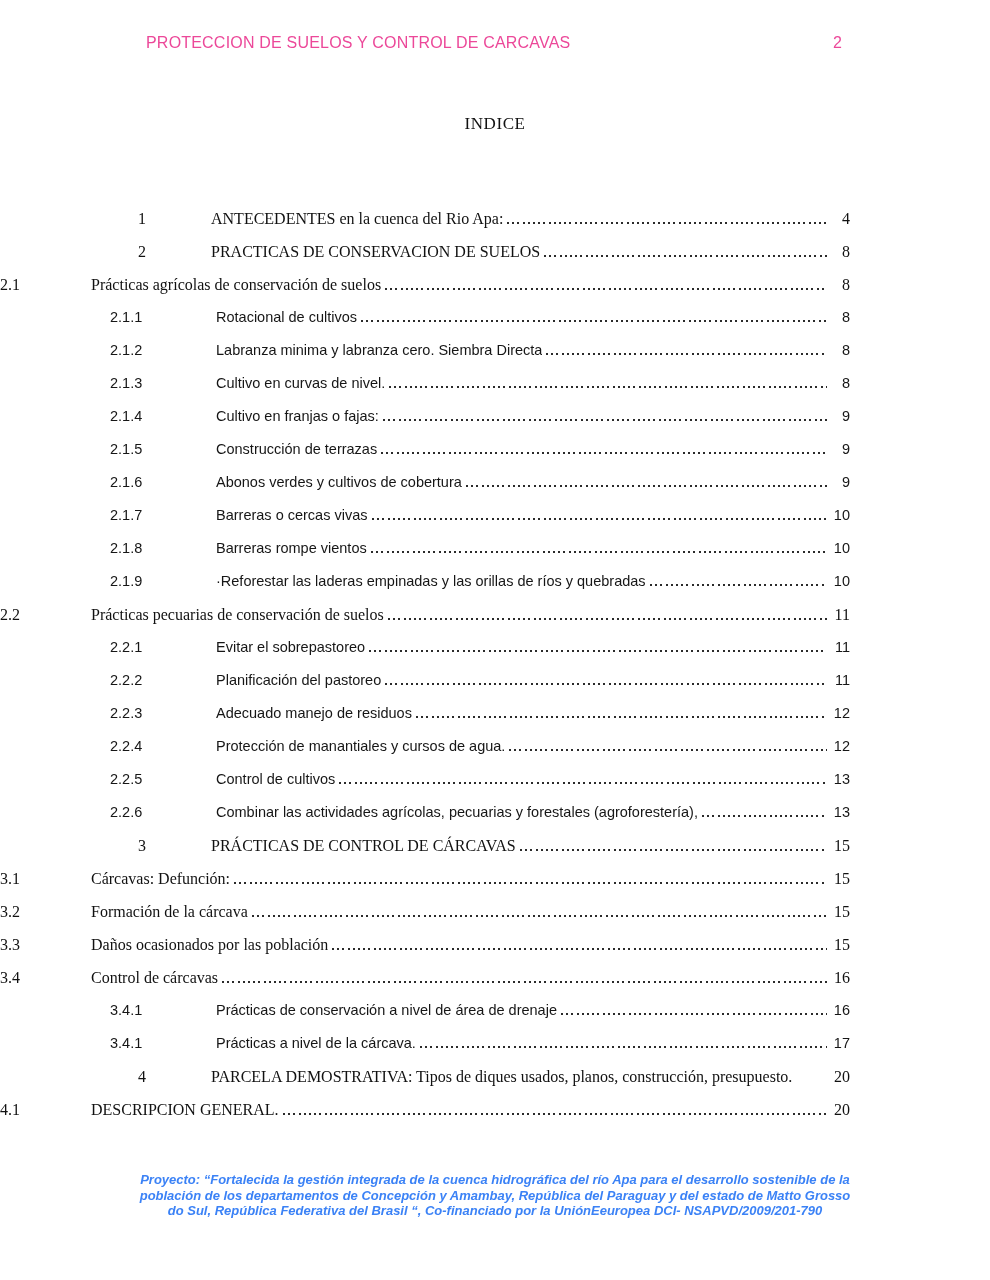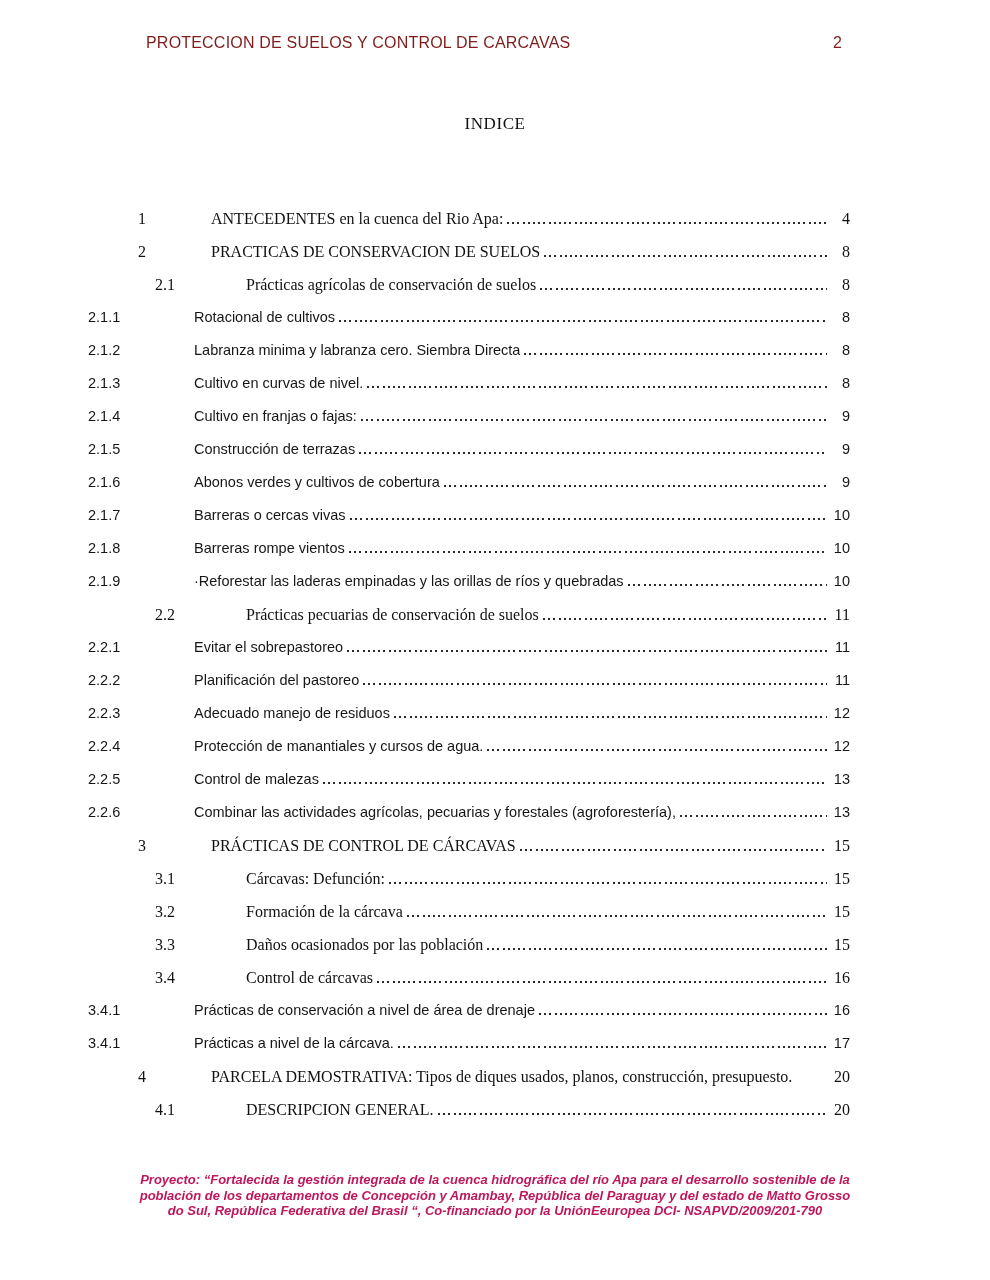--- a/index.html
+++ b/index.html
@@ -11,21 +11,21 @@
     color: #1a1a1a;
     overflow: hidden;
   }
   .page { position: absolute; inset: 0; background: #ffffff; }
 
   
   .hdr {
     position: absolute; top: 34px; left: 146px; right: 148px;
     display: flex; justify-content: space-between; align-items: baseline;
     font-family: "Liberation Sans", sans-serif;
-    font-size: 16px; color: #7f1d1d; letter-spacing: 0.2px;
+    font-size: 16px; color: #ec4899; letter-spacing: 0.2px;
   }
 
   
   .doc-title {
     position: absolute; top: 114px; left: 0; right: 0;
     text-align: center;
     font-family: "Liberation Serif", serif;
     font-weight: normal; font-size: 17px; letter-spacing: 0.6px;
     color: #111111;
   }
@@ -52,33 +52,33 @@
   .toc-row.lvl1, .toc-row.lvl2 {
     font-family: "Liberation Serif", serif;
     font-size: 16px; color: #111111;
   }
   .toc-row.lvl3 {
     font-family: "Liberation Sans", sans-serif;
     font-size: 14.5px; color: #161616;
   }
   .toc-row.lvl1 { padding-left: 138px; }
   .toc-row.lvl1 .num { width: 37px; }
-  .toc-row.lvl2 { padding-left: 155px; }
+  .toc-row.lvl2 { }
   .toc-row.lvl2 .num { width: 55px; }
-  .toc-row.lvl3 { padding-left: 88px; }
+  .toc-row.lvl3 { padding-left: 110px; }
   .toc-row.lvl3 .num { width: 70px; }
 
   
   .ftr {
     position: absolute; top: 1172px; left: 105px; right: 105px;
     text-align: center;
     font-family: "Liberation Sans", sans-serif;
     font-style: italic; font-weight: bold;
     font-size: 13px; line-height: 15.5px;
-    color: #be185d;
+    color: #3b82f6;
   }
 </style>
 </head>
 <body>
 
 <div class="page">
 
   <div class="hdr">
     <span>PROTECCION DE SUELOS Y CONTROL DE CARCAVAS</span>
     <span>2</span>
@@ -184,21 +184,21 @@
       <span class="pg">12</span>
     </div>
       <div class="toc-row lvl3">
       <span class="num">2.2.4</span>
       <span class="label">Protección de manantiales y cursos de agua.</span>
       <span class="leader"></span>
       <span class="pg">12</span>
     </div>
       <div class="toc-row lvl3">
       <span class="num">2.2.5</span>
-      <span class="label">Control de malezas</span>
+      <span class="label">Control de cultivos</span>
       <span class="leader"></span>
       <span class="pg">13</span>
     </div>
       <div class="toc-row lvl3">
       <span class="num">2.2.6</span>
       <span class="label">Combinar las actividades agrícolas, pecuarias y forestales (agroforestería),</span>
       <span class="leader"></span>
       <span class="pg">13</span>
     </div>
       <div class="toc-row lvl1">

